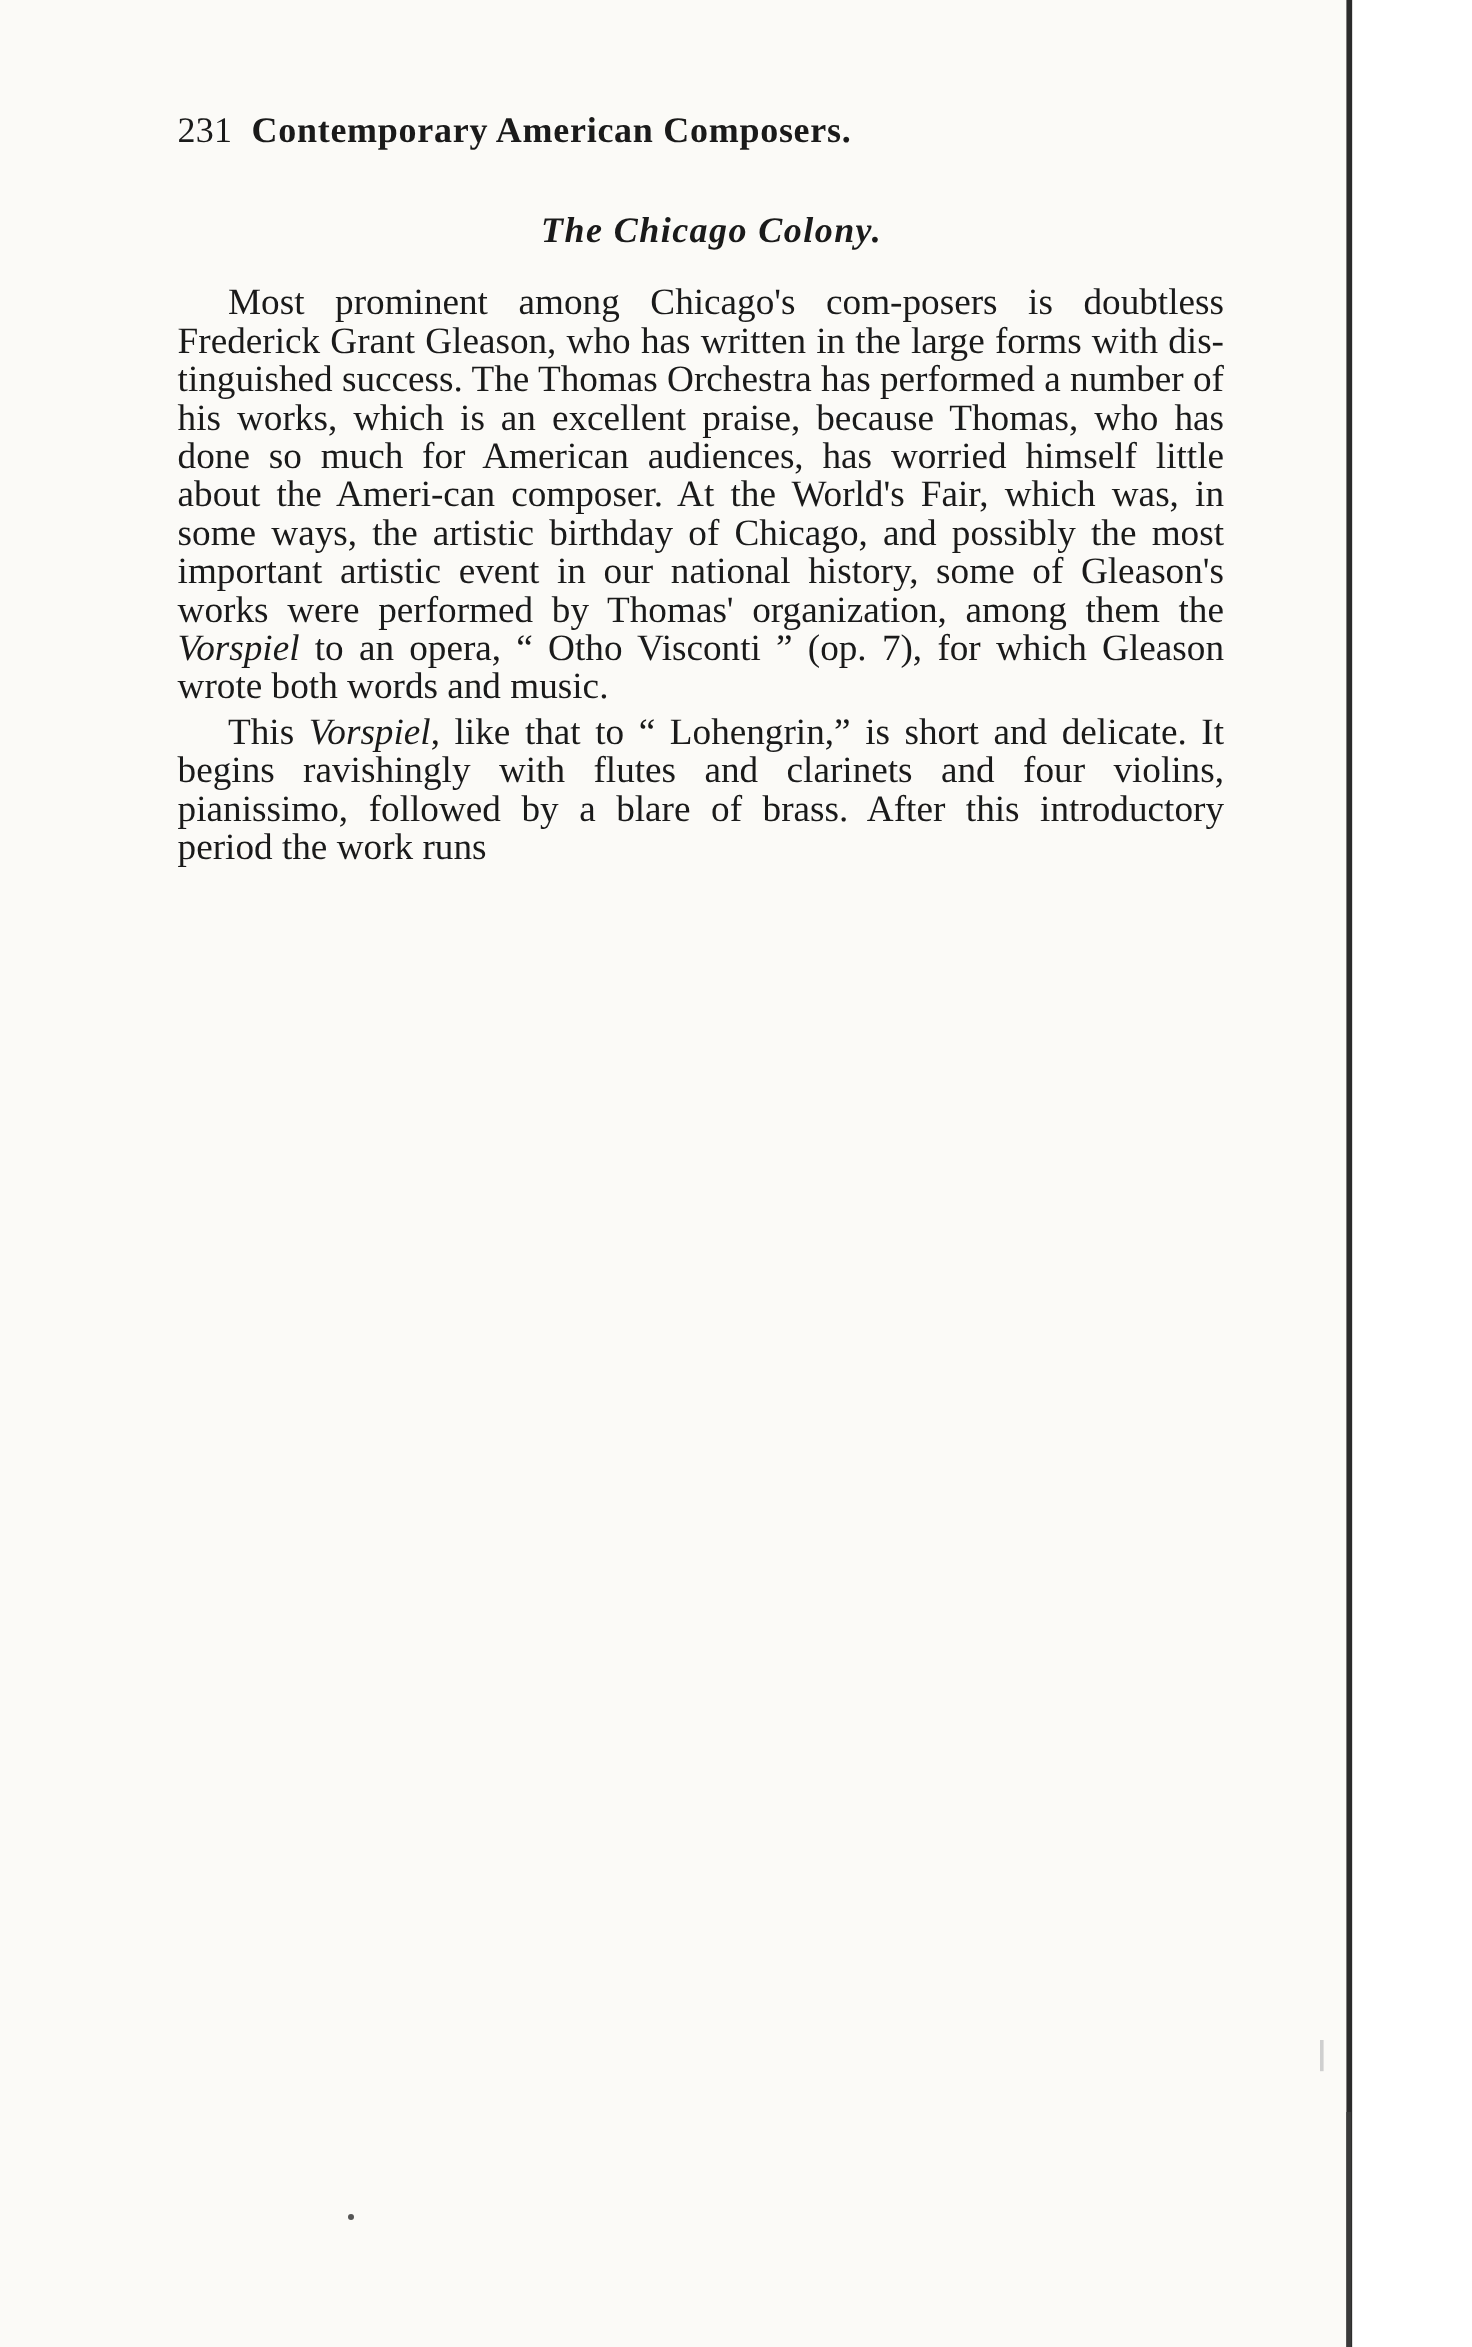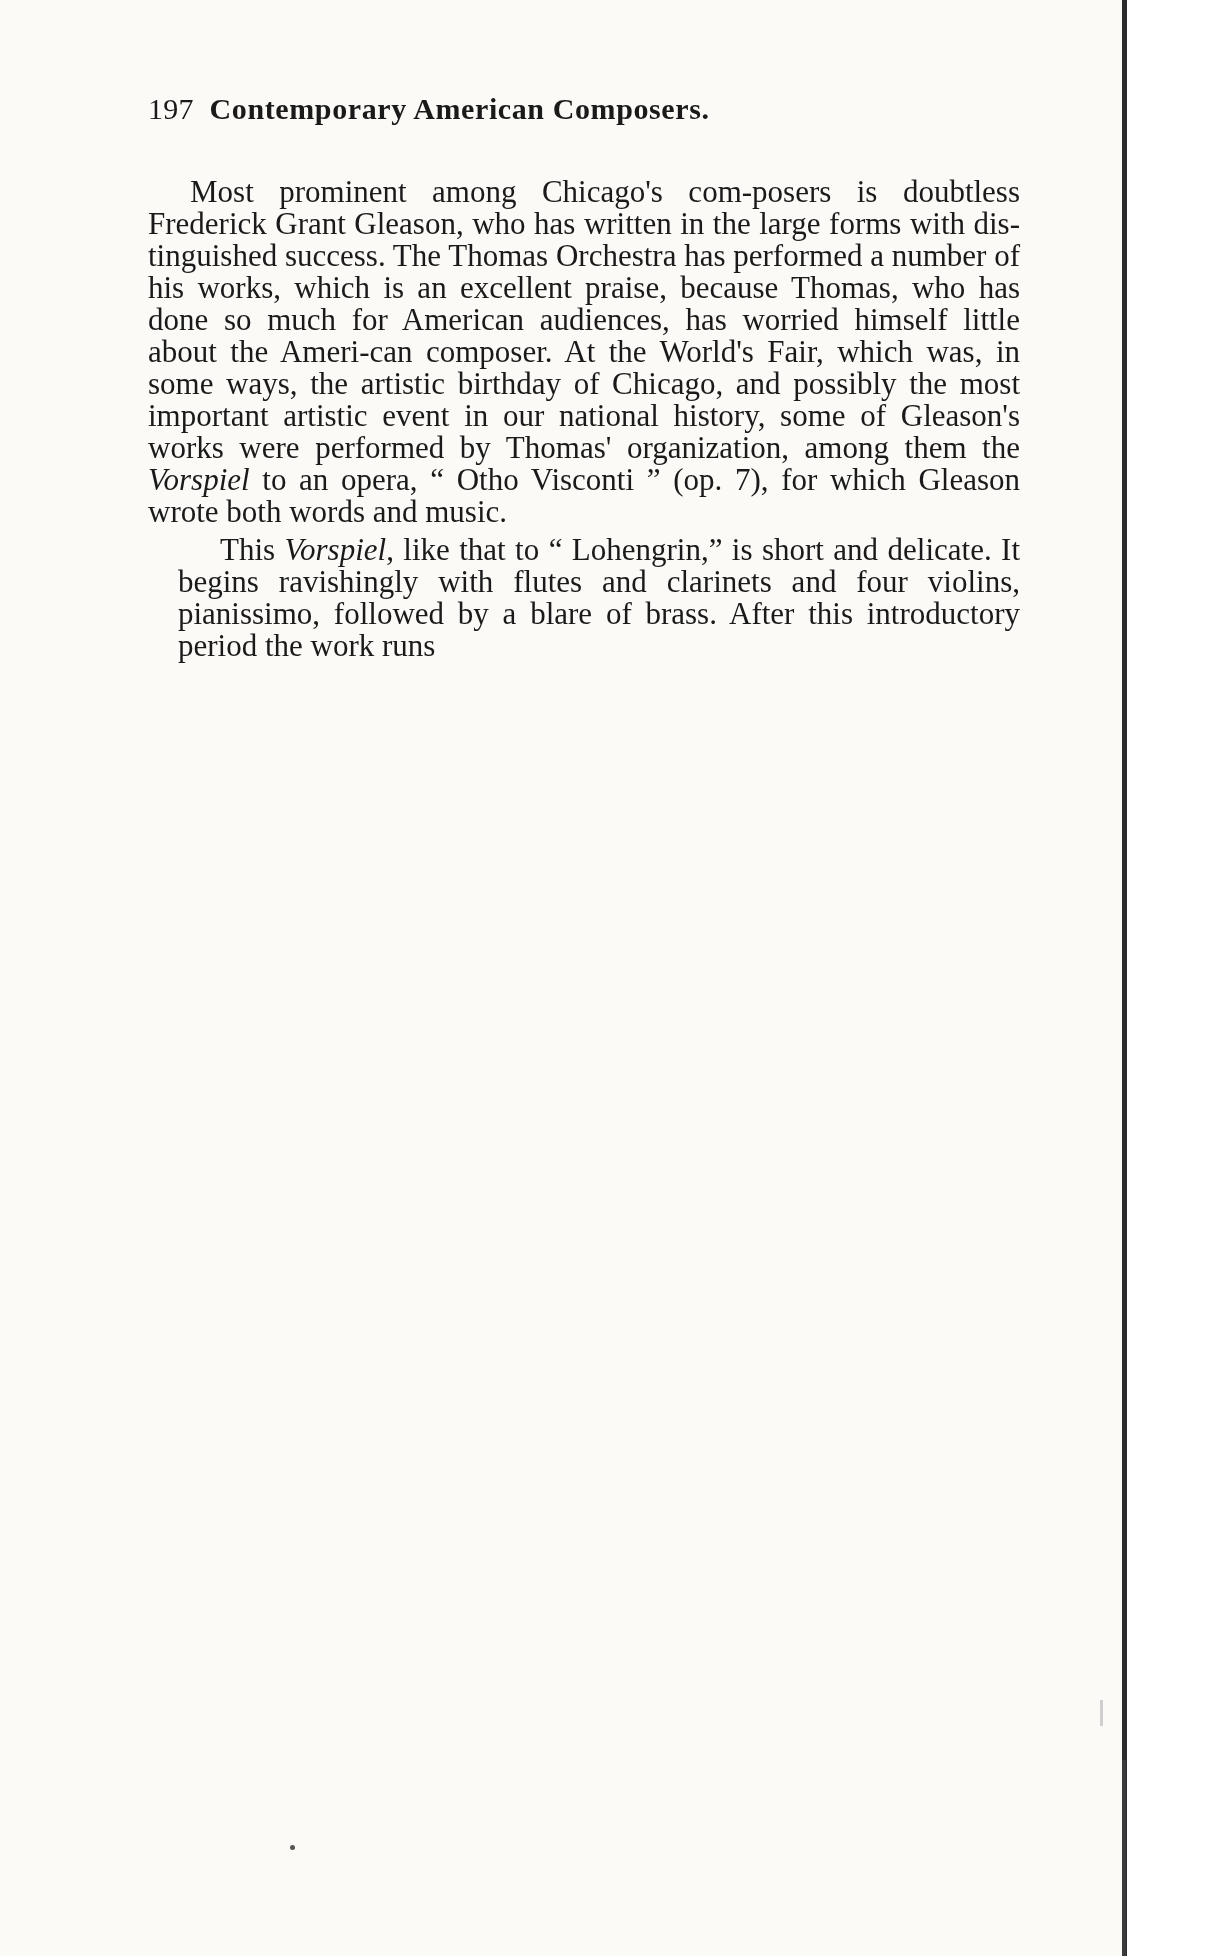--- a/index.html
+++ b/index.html
@@ -93,21 +93,20 @@
   p.body.first {
     text-indent: 42px;
   }
   p.body.second {
     text-indent: 42px;
     margin-top: 6px;
   }
   
   p.body:last-of-type {
     margin-bottom: 0;
-    margin-left: 30px;
   }
   .it { font-style: italic; }
 
   .stray-dot {
     position: absolute;
     left: 290px;
     top: 1845px;
     width: 5px;
     height: 5px;
     border-radius: 50%;
@@ -129,23 +128,24 @@
 
 <div class="gutter-line"></div>
 <div class="gutter-line seg2"></div>
 <div class="gutter-shade"></div>
 <div class="gutter-nick"></div>
 <div class="stray-dot"></div>
 
 <div class="content">
 
   <div class="running-head">
-    <span class="folio">197</span><span class="head-title">Contemporary American Composers.</span>
+    <span class="folio">231</span><span class="head-title">Contemporary American Composers.</span>
   </div>
 
+  <h2 class="section-title">The Chicago Colony.</h2>
 
   <p class="body first">
     <span>Most prominent among Chicago's com-posers is doubtless Frederick Grant Gleason, who has written in the large forms with dis-tinguished success. The Thomas Orchestra has performed a number of his works, which is an excellent praise, because Thomas, who has done so much for American audiences, has worried himself little about the Ameri-can composer. At the World's Fair, which was, in some ways, the artistic birthday of Chicago, and possibly the most important artistic event in our national history, some of Gleason's works were performed by Thomas' organization, among them the <span class="it">Vorspiel</span> to an opera, “ Otho Visconti ” (op. 7), for which Gleason wrote both words and music.</span>
   </p>
 
   <p class="body second">
     <span>This <span class="it">Vorspiel</span>, like that to “ Lohengrin,” is short and delicate. It begins ravishingly with flutes and clarinets and four violins, pianissimo, followed by a blare of brass. After this introductory period the work runs</span>
   </p>
 
 </div>

